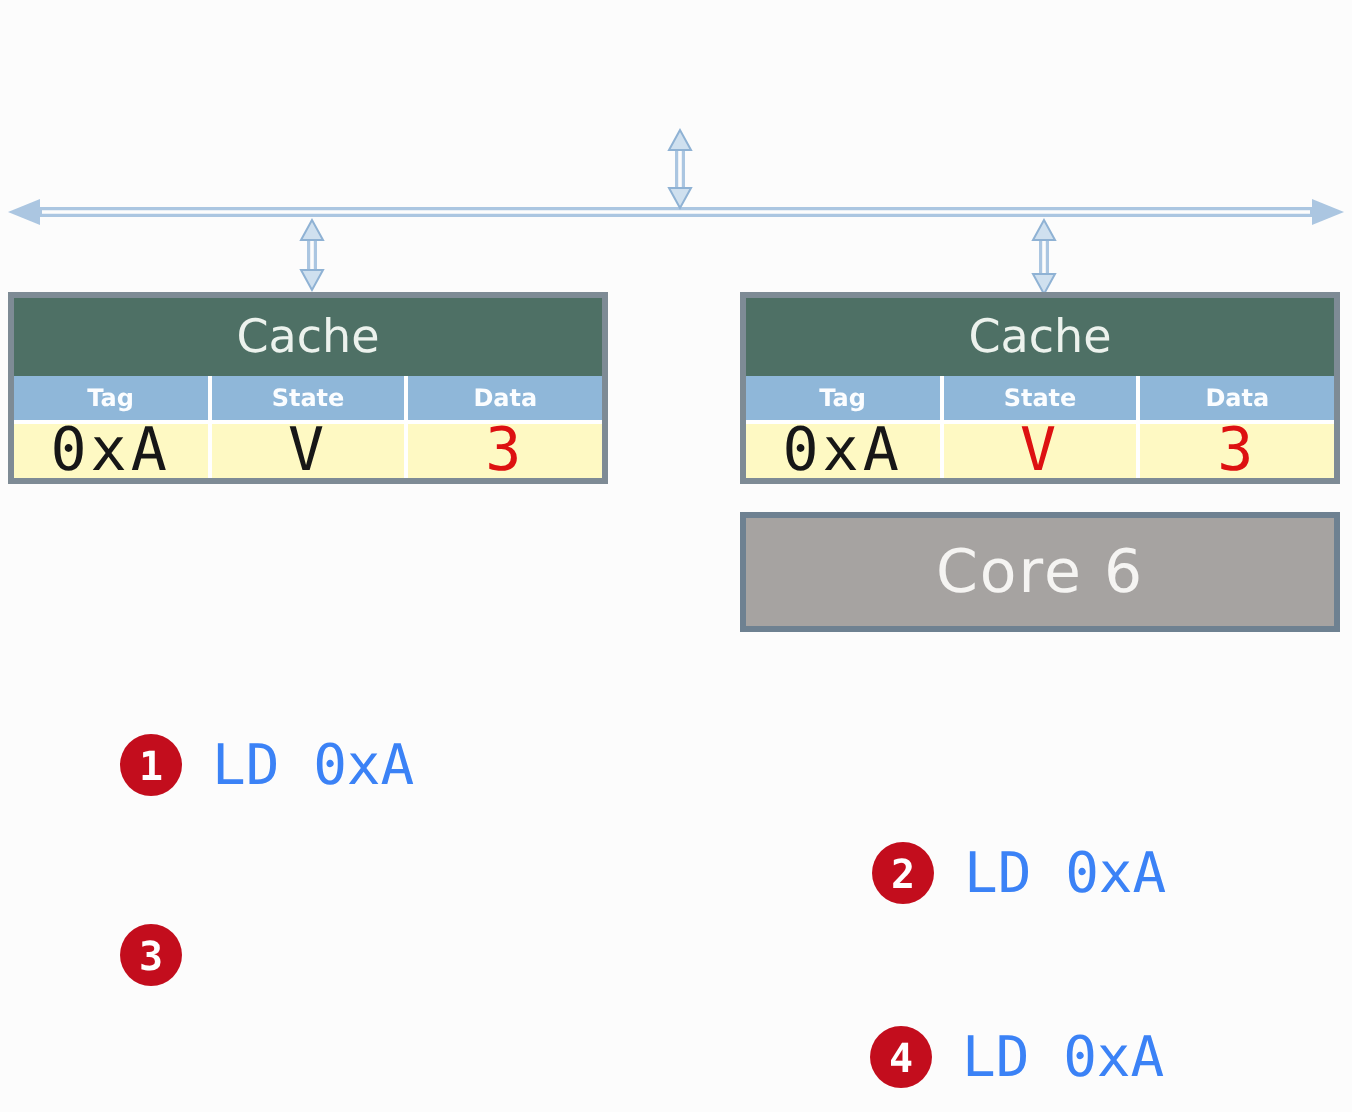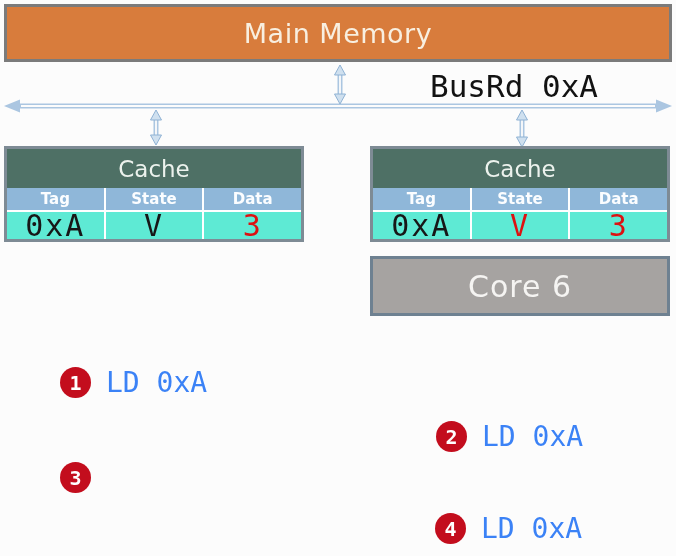--- a/index.html
+++ b/index.html
@@ -34,26 +34,26 @@
   }
   .cache.left  { left:4px; }
   .cache.right { left:370px; }
   .cache-title {
     height:39px; background:#4e7065; color:#ecf2ed;
     display:flex; align-items:center; justify-content:center;
     font-size:23px;
   }
   .cache-cols { display:flex; gap:2px; height:22px; margin-bottom:2px; background:#ffffff; }
   .cache-col {
-    flex:1; background:#8fb7d9; color:#fbfdff; font-weight:bold; font-size:15px;
+    flex:1; background:#8fb7d9; color:#fbfdff; font-weight:bold; font-size:12px;
     display:flex; align-items:center; justify-content:center;
   }
   .cache-rowline { display:flex; gap:2px; height:27px; background:#ffffff; }
   .cache-cell {
-    flex:1; background:#5eead4; font-size:30px; line-height:1; letter-spacing:2px;
+    flex:1; background:#fef9c3; font-size:30px; line-height:1; letter-spacing:2px;
     display:flex; align-items:center; justify-content:center; color:#171717;
   }
 
   
   .core {
     position:absolute; top:256px; width:300px; height:60px;
     box-sizing:border-box; background:#a6a3a1; border:3px solid #6e8191;
     display:flex; align-items:center; justify-content:center;
     color:#f5f4f2; font-size:30px; letter-spacing:1px;
   }
@@ -71,23 +71,20 @@
     background:#c30d1d; color:#ffffff; font-weight:bold; font-size:20px;
     display:flex; align-items:center; justify-content:center; flex:0 0 auto;
   }
   .op-text { font-size:28px; color:#3b82f6; white-space:pre; }
 </style>
 </head>
 <body>
 
 <div class="stage">
 
-  <div class="memory">
-    <span>Main Memory</span>
-  </div>
 
   <svg class="arrows" width="676" height="556" viewBox="0 0 676 556">
 
     <g>
       <line x1="18" y1="106" x2="658" y2="106" stroke="#abc6e1" stroke-width="5"></line>
       <line x1="21" y1="106" x2="655" y2="106" stroke="#fcfcfc" stroke-width="1.8"></line>
       <polygon points="4,106 20,99.5 20,112.5" fill="#abc6e1"></polygon>
       <polygon points="672,106 656,99.5 656,112.5" fill="#abc6e1"></polygon>
     </g>
 
@@ -106,21 +103,20 @@
     </g>
 
     <g>
       <line x1="522" y1="118" x2="522" y2="138" stroke="#abc6e1" stroke-width="5"></line>
       <line x1="522" y1="119" x2="522" y2="137" stroke="#fcfcfc" stroke-width="1.8"></line>
       <polygon points="522,110 516.5,120 527.5,120" fill="#cfe0ef" stroke="#8fb2d4" stroke-width="1"></polygon>
       <polygon points="522,147 516.5,137 527.5,137" fill="#cfe0ef" stroke="#8fb2d4" stroke-width="1"></polygon>
     </g>
   </svg>
 
-  <div class="bus-label mono">BusRd 0xA</div>
 
   <div class="cache left">
     <div class="cache-title">Cache</div>
     <div class="cache-cols">
       <span class="cache-col">Tag</span>
       <span class="cache-col">State</span>
       <span class="cache-col">Data</span>
     </div>
     <div class="cache-rowline">
       <span class="cache-cell mono" style="color: rgb(23, 23, 23);">0xA</span>

